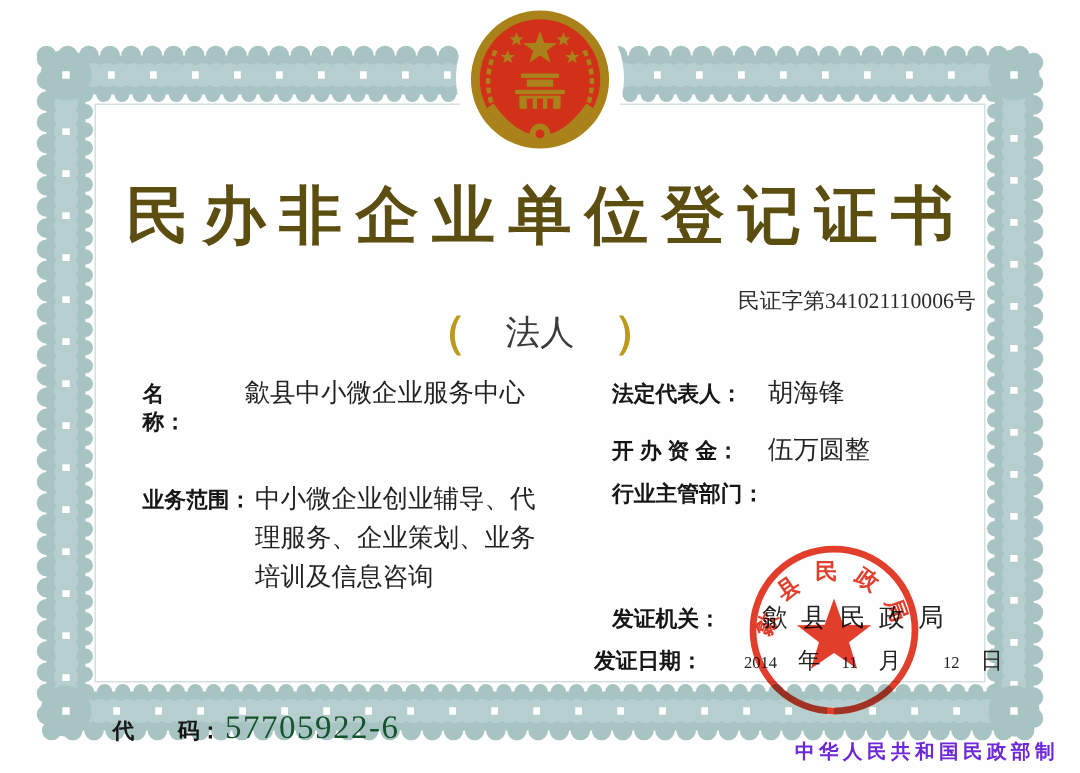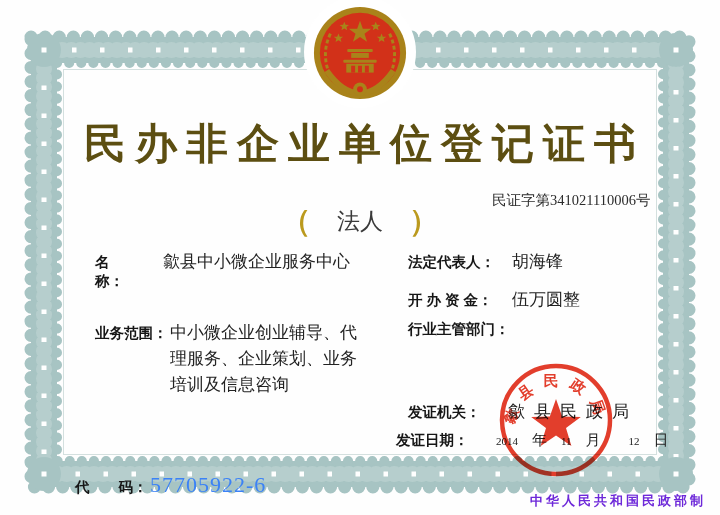--- a/index.html
+++ b/index.html
@@ -43,21 +43,21 @@
   .r-name{left:95px;top:250px;} .r-addr{left:95px;top:288px;} .r-scope{left:95px;top:320px;}
   .scope-lines{font-family:"Liberation Serif",serif;font-size:17px;line-height:26px;color:#222;}
   .r-rep{left:408px;top:250px;} .r-cap{left:408px;top:288px;} .r-sup{left:408px;top:320px;}
   .r-issuer{left:408px;top:400px;} .r-date{left:396px;top:431px;}
   .issuer-val{letter-spacing:9px;}
   .date-val{display:flex;align-items:baseline;font-family:"Liberation Serif",serif;font-size:15px;color:#222;}
   .date-val .num{font-size:11px;}
   .date-val span{margin-right:14px;}
   .date-val .d-day{margin-left:14px;}
   .r-code{left:75px;top:424px;margin-top:48px;}
-  .code-val{font-size:22px;letter-spacing:1px;color:#3b82f6;}
+  .code-val{font-size:22px;letter-spacing:1px;color:#14532d;}
 
   .seal{position:absolute;left:494px;top:361px;width:126px;height:122px;opacity:.92;mix-blend-mode:multiply;}
   .seal-ring{fill:none;stroke:var(--seal_red);stroke-width:4.5;}
   .seal-star{fill:var(--seal_red);}
   .seal-text{fill:var(--seal_red);font-size:15px;font-weight:bold;letter-spacing:10px;}
 
   .ministry{position:absolute;right:14px;bottom:5px;font-size:13px;font-weight:bold;
     letter-spacing:3px;color:#6d28d9;font-family:"Liberation Serif",serif;}
 </style>
 </head>

